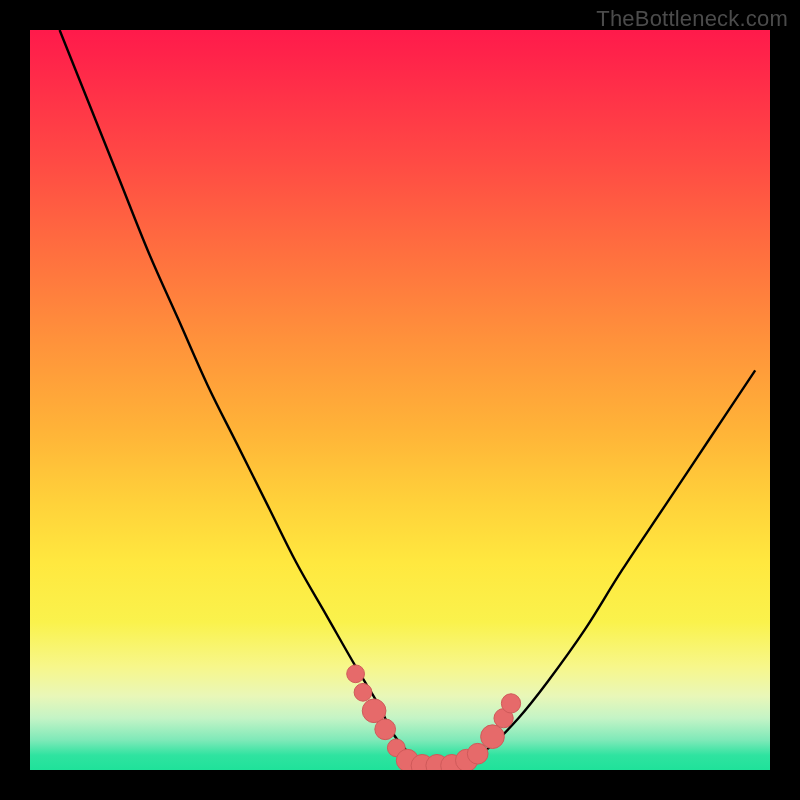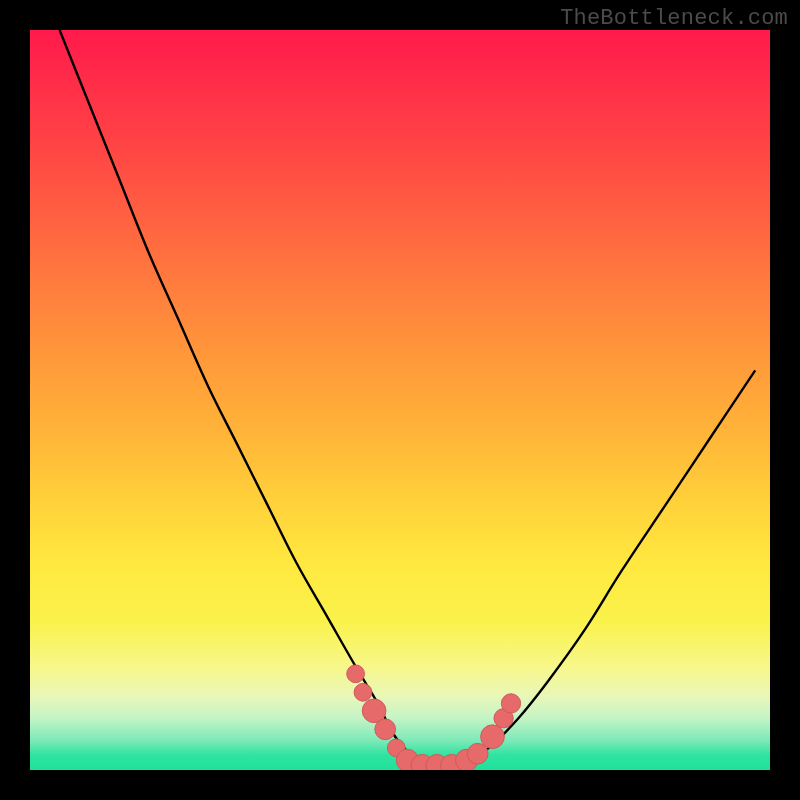--- a/index.html
+++ b/index.html
@@ -38,21 +38,20 @@
   }
   .watermark {
     position: absolute;
     top: 6px;
     right: 12px;
     color: #4b4b4b;
     font-size: 22px;
     font-weight: 500;
     letter-spacing: 0.2px;
     user-select: none;
-    font-family: Liberation Mono, monospace;
   }
   svg.curve {
     position: absolute;
     left: 30px;
     top: 30px;
     width: 740px;
     height: 740px;
     pointer-events: none;
   }
 </style>

